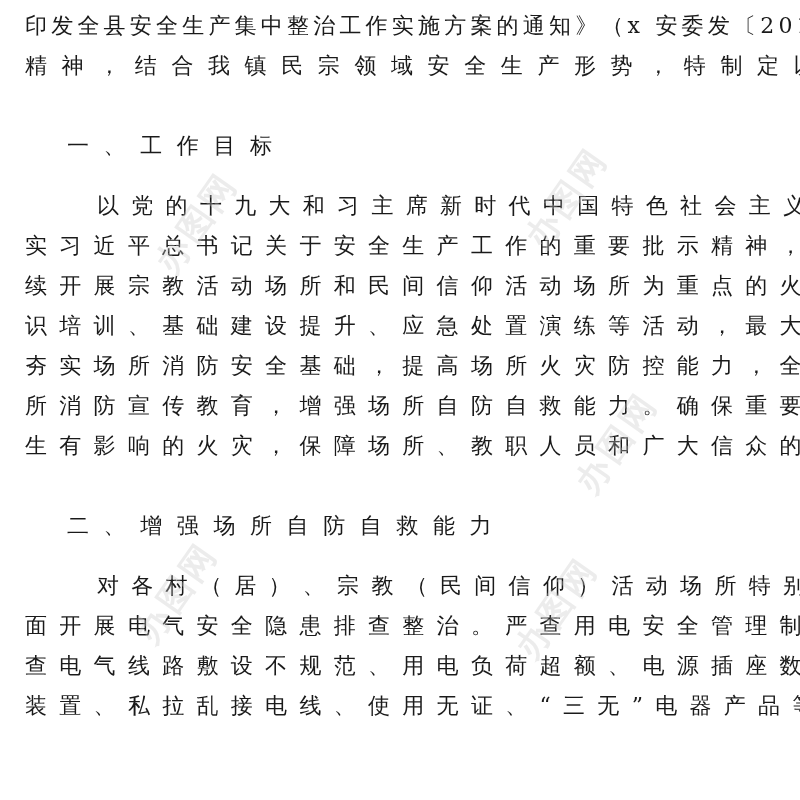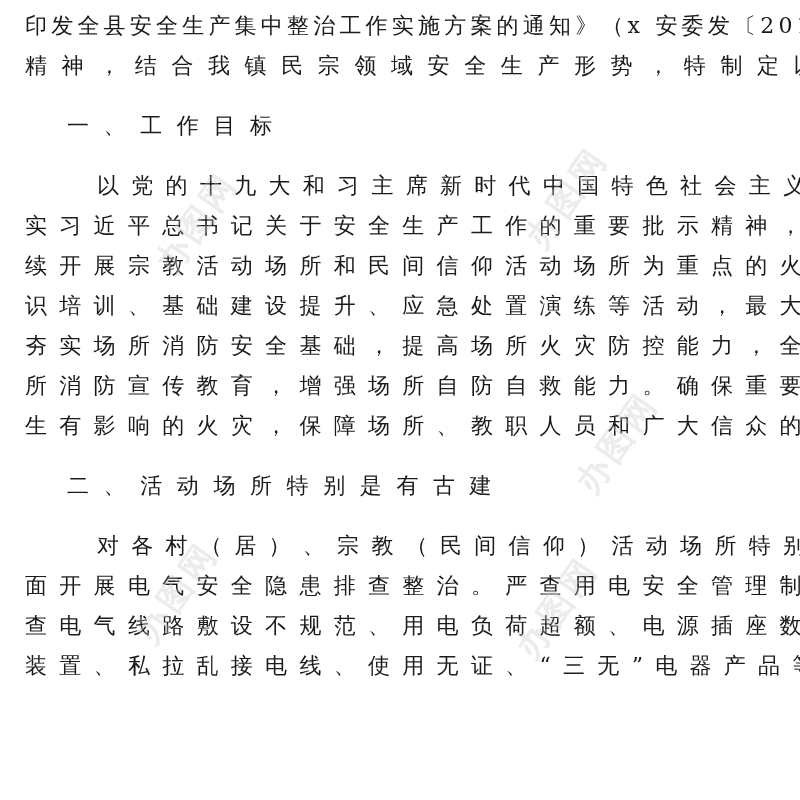--- a/index.html
+++ b/index.html
@@ -29,20 +29,21 @@
       white-space: nowrap;
     }
     .gap {
       height: 20px;
     }
     .indent {
       padding-left: 72px;
     }
     .heading {
       padding-left: 42px;
+      margin-top: 20px;
     }
     .watermark {
       position: absolute;
       font-family: "DejaVu Sans", sans-serif;
       font-size: 34px;
       font-weight: bold;
       color: rgba(200, 200, 200, 0.35);
       transform: rotate(-55deg);
       letter-spacing: 4px;
       pointer-events: none;
@@ -59,21 +60,21 @@
   <div class="line heading">一、工作目标</div>
   <div class="gap"></div>
   <div class="line indent" style="letter-spacing:12.3px;">以党的十九大和习主席新时代中国特色社会主义思想为指导，深入贯彻落</div>
   <div class="line" style="letter-spacing:12.3px;">实习近平总书记关于安全生产工作的重要批示精神，动员社会各方面力量，持</div>
   <div class="line" style="letter-spacing:12.3px;">续开展宗教活动场所和民间信仰活动场所为重点的火灾隐患排查整治、消防知</div>
   <div class="line" style="letter-spacing:12.3px;">识培训、基础建设提升、应急处置演练等活动，最大限度地消除各类火灾隐患；</div>
   <div class="line" style="letter-spacing:12.3px;">夯实场所消防安全基础，提高场所火灾防控能力，全民消防安全意识；强化场</div>
   <div class="line" style="letter-spacing:12.3px;">所消防宣传教育，增强场所自防自救能力。确保重要节日、重大活动期间不发</div>
   <div class="line" style="letter-spacing:12.3px;">生有影响的火灾，保障场所、教职人员和广大信众的生命财产安全。</div>
   <div class="gap"></div>
-  <div class="line heading">二、活动场所特别是有古建</div>
+  <div class="line heading">二、增强场所自防自救能力</div>
   <div class="gap"></div>
   <div class="line indent" style="letter-spacing:12.3px;">对各村（居）、宗教（民间信仰）活动场所特别是有古建、文物的场所全</div>
   <div class="line" style="letter-spacing:12.3px;">面开展电气安全隐患排查整治。严查用电安全管理制度不完善不落实问题；严</div>
   <div class="line" style="letter-spacing:12.3px;">查电气线路敷设不规范、用电负荷超额、电源插座数量不足以及未设短路保护</div>
   <div class="line" style="letter-spacing:12.3px;">装置、私拉乱接电线、使用无证、“三无”电器产品等问题；严查未配备专业</div>
 </div>
 
 <div class="watermark" style="left:140px; top:200px;">办图网</div>
 <div class="watermark" style="left:510px; top:175px;">办图网</div>
 <div class="watermark" style="left:560px; top:420px;">办图网</div>

